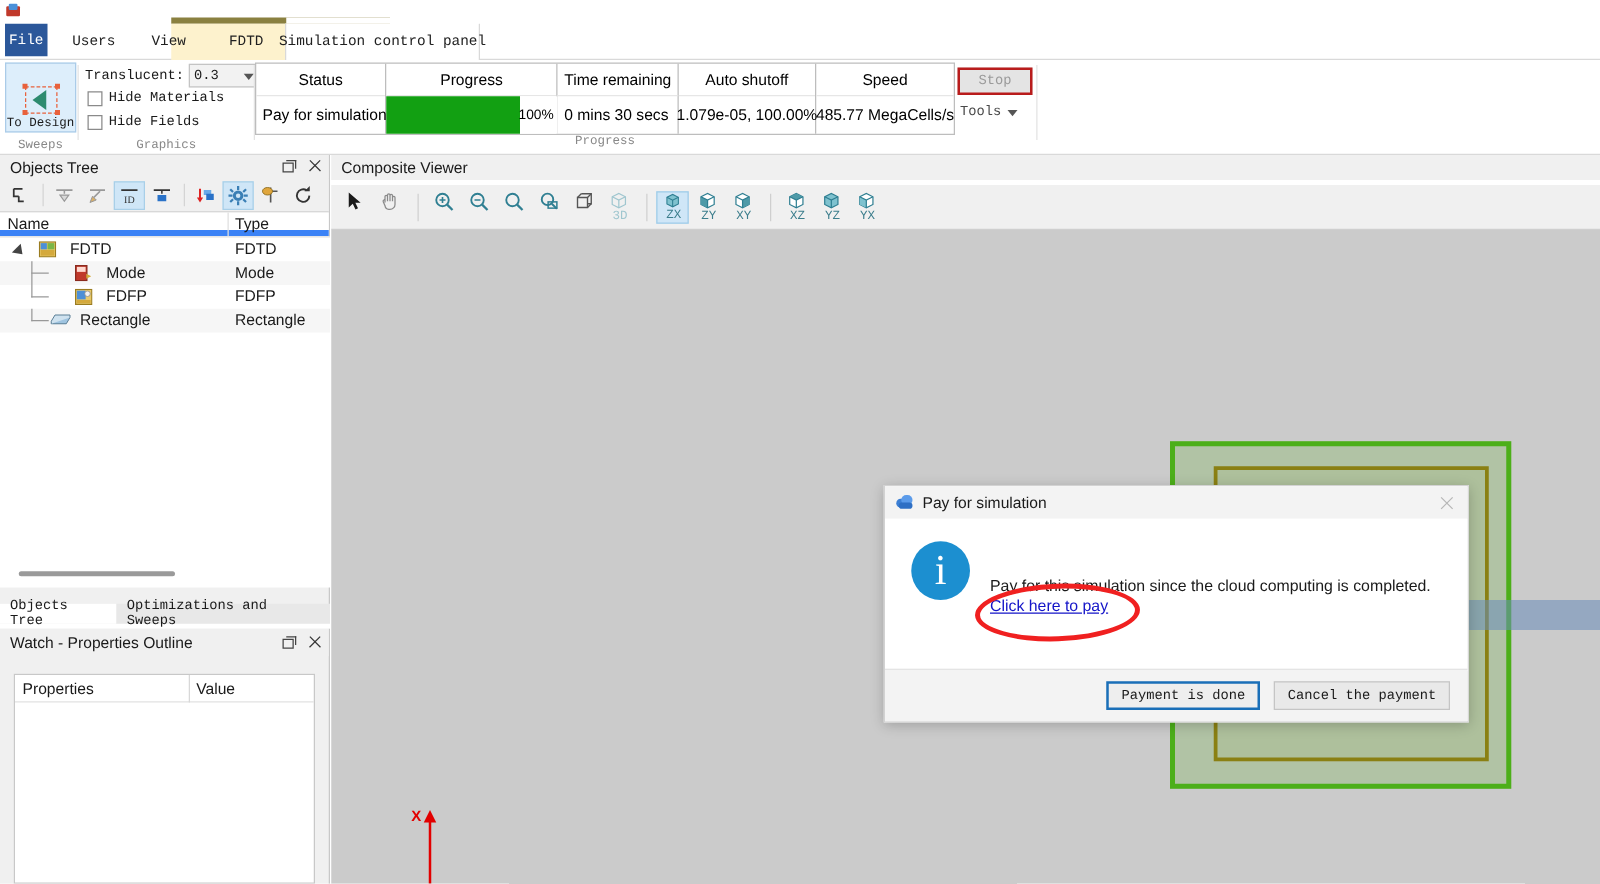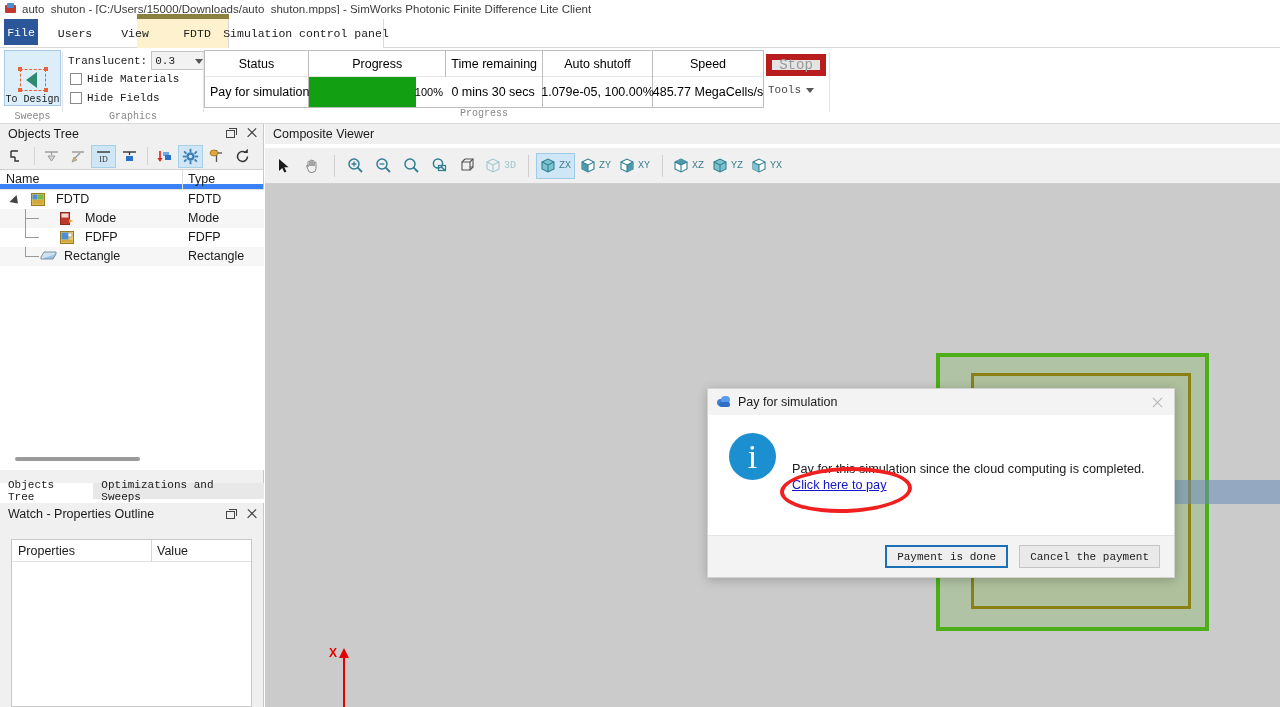--- a/index.html
+++ b/index.html
@@ -198,23 +198,23 @@
   .pcol.c-speed { width: 110px; }
   .prog-grp-label {
     position: absolute; left: 0; top: 60px; width: 560px; text-align: center;
     font-family: "Liberation Mono", monospace; font-size: 10px; color: #888;
   }
 
   
   .grp-stop { left: 766px; width: 60px; }
   .stop-btn {
     position: absolute; left: 0; top: 6px; width: 60px; height: 22px;
-    background: #e4e4e4; border: 6px solid #b91c1c;
+    background: #e4e4e4; border: 2px solid #b91c1c;
     display: flex; align-items: center; justify-content: center;
-    font-family: "Liberation Mono", monospace; font-size: 14px; color: #9a9a9a;
+    font-family: "Liberation Mono", monospace; font-size: 11px; color: #9a9a9a;
   }
   .tools-btn {
     position: absolute; left: 2px; top: 33px; width: 56px; height: 18px;
     display: flex; align-items: center;
     font-family: "Liberation Mono", monospace; font-size: 11px; color: #4a4a4a;
   }
   .tools-btn .caret {
     margin-left: 5px;
     width: 0; height: 0;
     border-left: 4px solid transparent; border-right: 4px solid transparent;
@@ -340,22 +340,23 @@
     position: absolute; left: 265px; top: 124px; width: 1015px; height: 20px;
     background: #f0f0f0; display: flex; align-items: center; padding-left: 8px;
   }
   .viewer-toolbar {
     position: absolute; left: 265px; top: 148px; width: 1015px; height: 36px;
     background: #f0f0f0; display: flex; align-items: center; padding-left: 6px;
     border-bottom: 1px solid #cfcfcf;
   }
   .vbtn {
     height: 26px; min-width: 26px; margin-right: 2px; position: relative;
-    display: flex; align-items: center; justify-content: center; cursor: default;
+    display: flex; align-items: center; cursor: default;
     padding: 0 3px;
+    flex-direction: column;
   }
   .vbtn.on { background: #cfe6f7; border: 1px solid #9ecbe8; }
   .vbtn .vlabel {
     font-family: "Liberation Mono", monospace; font-size: 10px; color: #3b7d8c;
     margin-left: 2px;
   }
   .v-sep { width: 1px; height: 22px; background: #cfcfcf; margin: 0 7px; }
 
   .viewport {
     position: absolute; left: 265px; top: 184px; width: 1015px; height: 523px;
@@ -470,21 +471,20 @@
 
   svg { display: block; }
 </style>
 </head>
 <body>
 
 <div id="app">
 
   <div class="titlebar">
     <div class="tb-icon"></div>
-    <div class="tb-text">auto_shuton - [C:/Users/15000/Downloads/auto_shuton.mpps] - SimWorks Photonic Finite Difference Lite Client</div>
   </div>
 
   <div class="ribbon-tabs">
     <div class="tab-strip-bg"></div>
     <div class="ctx-band"></div>
     <div class="ctx-bg"></div>
     <div class="tab file">File</div>
     <div class="tab home">Users</div>
     <div class="tab view">View</div>
     <div class="tab fdtd">FDTD</div>

